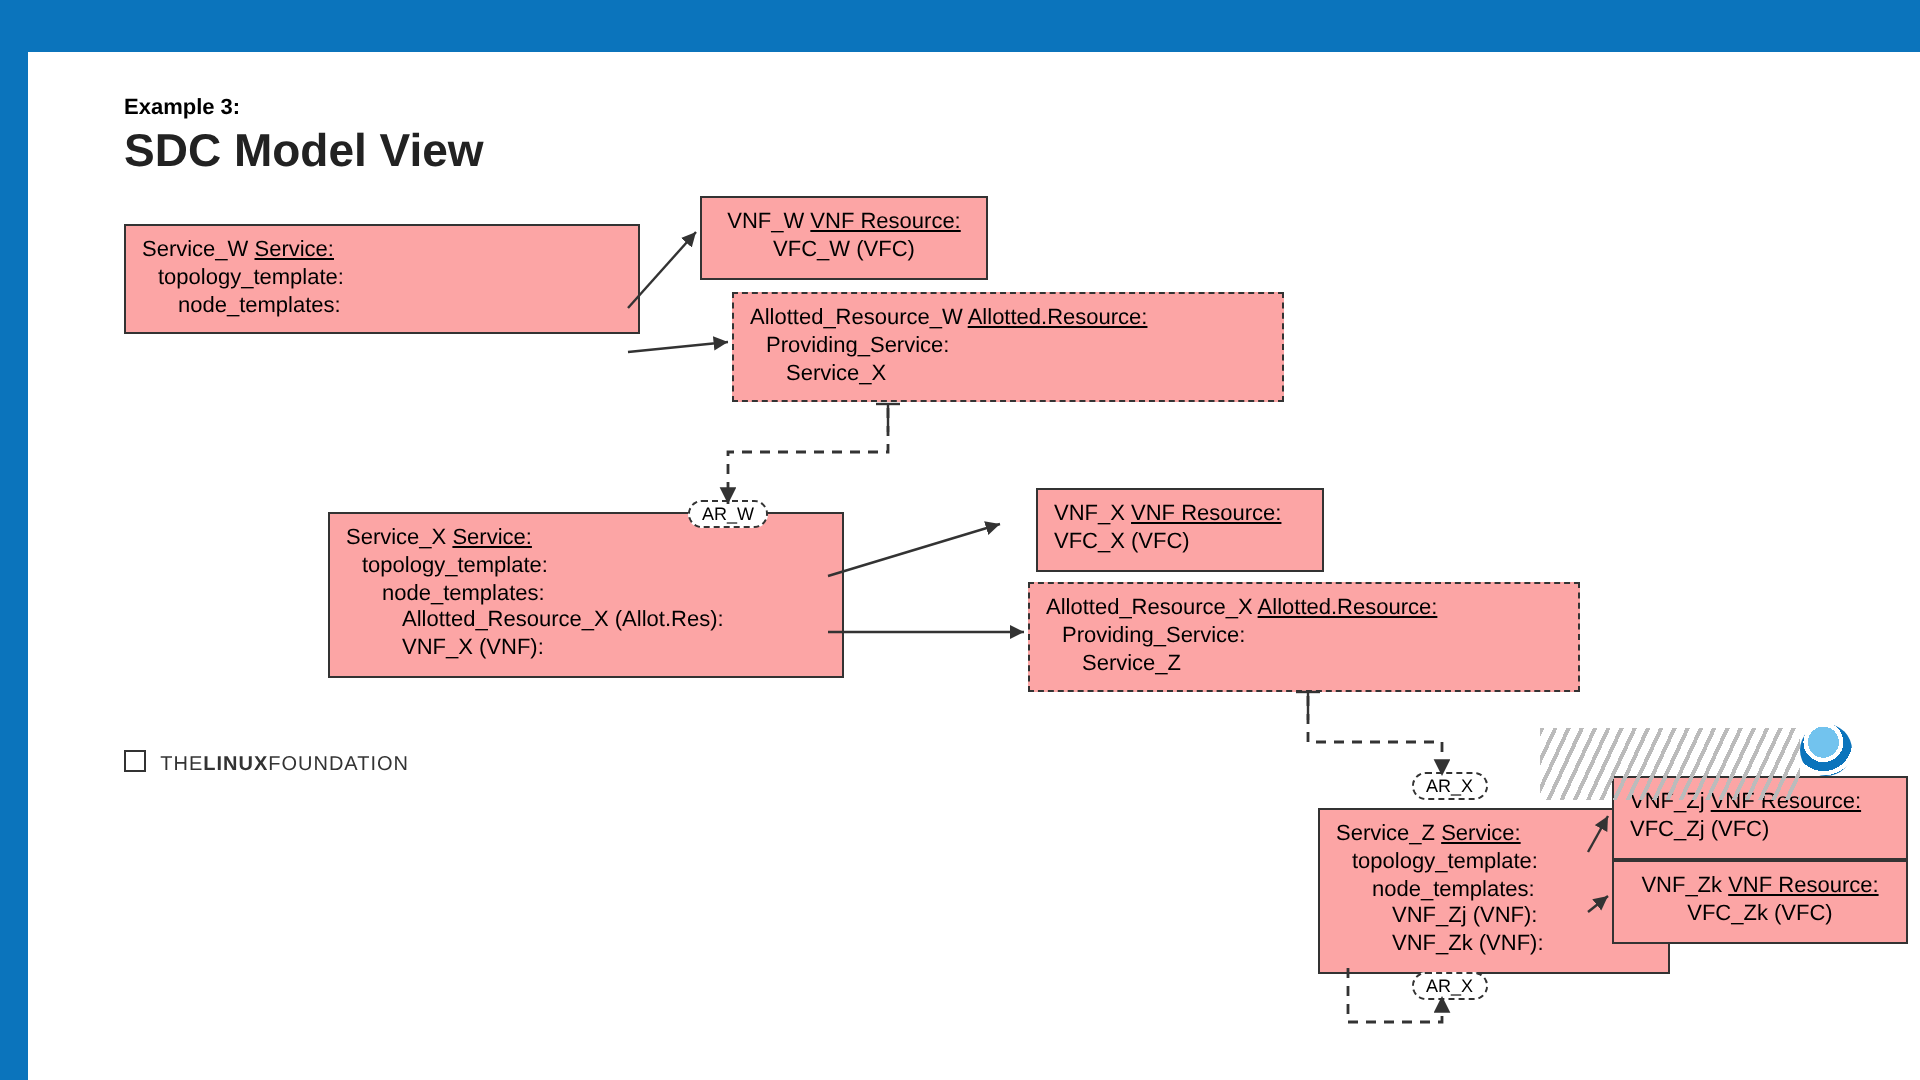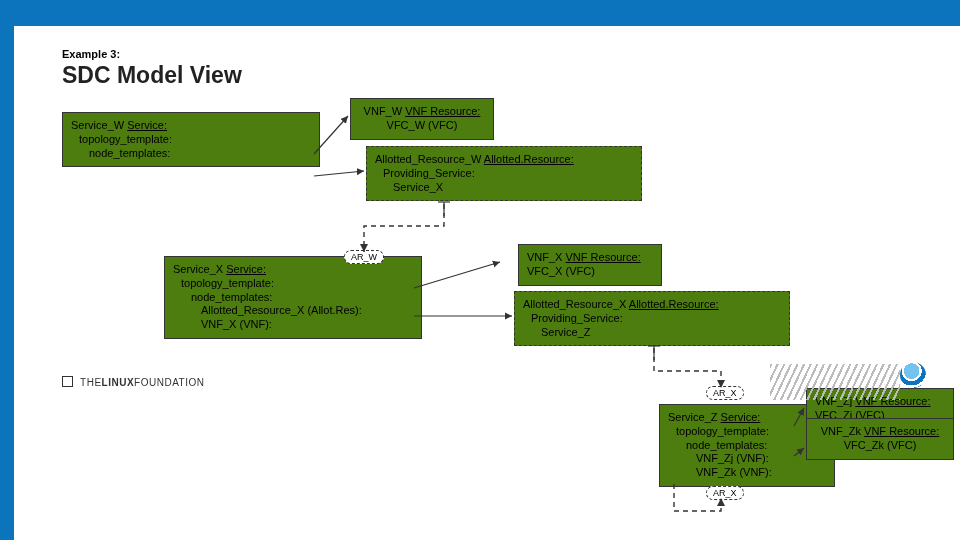--- a/index.html
+++ b/index.html
@@ -1,21 +1,21 @@
 <!DOCTYPE html>
 <html><head>
 <meta charset="utf-8">
 <style>
   html,body{margin:0;padding:0;width:960px;height:540px;font-family:Arial,Helvetica,sans-serif;background:#fff;overflow:hidden}
   .top-bar{position:absolute;top:0;left:0;width:960px;height:26px;background:#0b74bc}
   .sidebar{position:absolute;top:26px;left:0;width:14px;height:514px;background:#0b74bc}
   .page{position:absolute;top:26px;left:14px;width:946px;height:374px}
   .example-label{position:absolute;top:22px;left:48px;font-size:11px;font-weight:bold}
   .title{position:absolute;top:36px;left:48px;font-size:23px;font-weight:bold;color:#222}
-  .box{position:absolute;background:#4d7c0f;border:1px solid #333;font-size:11px;line-height:1.25;padding:6px 8px}
+  .box{position:absolute;background:#fca5a5;border:1px solid #333;font-size:11px;line-height:1.25;padding:6px 8px}
   .dashed{border:1.5px dashed #333}
   .indent1{padding-left:8px}
   .indent2{padding-left:18px}
   .indent3{padding-left:28px}
   .pill{position:absolute;border:1.5px dashed #333;border-radius:10px;font-size:9px;padding:1px 6px;background:#fff}
   .footer-logo{position:absolute;bottom:12px;left:48px;font-size:10px;letter-spacing:0.5px;color:#333}
   .footer-logo .sq{display:inline-block;width:9px;height:9px;border:1.5px solid #333;margin-right:4px;vertical-align:-1px}
   .att{position:absolute;bottom:8px;right:30px;width:30px;height:30px}
   .att-globe{width:26px;height:26px;border-radius:50%;background:radial-gradient(circle at 45% 35%, #72c3ee 0 35%, #fff 35% 45%, #0b74bc 45% 65%, #fff 65% 75%, #0b74bc 75% 100%)}
   .hatch{position:absolute;bottom:0;right:60px;width:130px;height:36px;background:repeating-linear-gradient(115deg,#bbb 0 2px,transparent 2px 6px)}
@@ -79,21 +79,21 @@
   </div>
 
   <div class="pill" style="top:360px;left:692px">AR_X</div>
   <div class="pill" style="top:460px;left:692px">AR_X</div>
 
   <div class="box" style="top:362px;left:792px;width:130px;text-align:left">
     <div><span>VNF_Zj </span><u>VNF Resource:</u></div>
     <div>VFC_Zj (VFC)</div>
   </div>
 
-  <div class="box" style="top:392px;left:792px;width:130px;text-align:center">
+  <div class="box" style="top:404px;left:792px;width:130px;text-align:center">
     <div><span>VNF_Zk </span><u>VNF Resource:</u></div>
     <div>VFC_Zk (VFC)</div>
   </div>
 
   <svg class="conn">
     <defs>
       <marker id="arr" markerWidth="8" markerHeight="8" refX="6" refY="3" orient="auto">
         <path d="M0,0 L6,3 L0,6 Z" fill="#333"></path>
       </marker>
     </defs>

